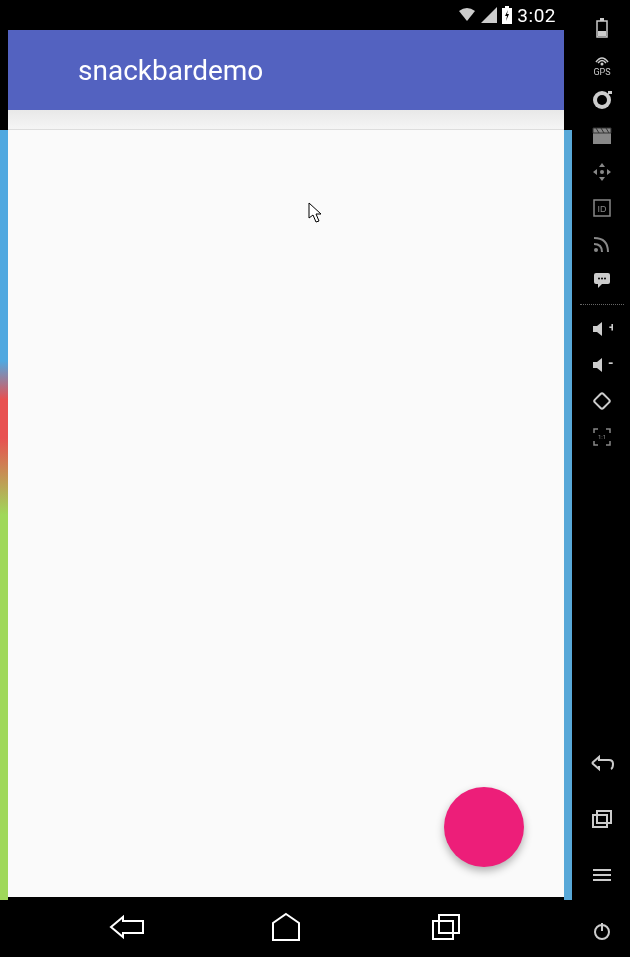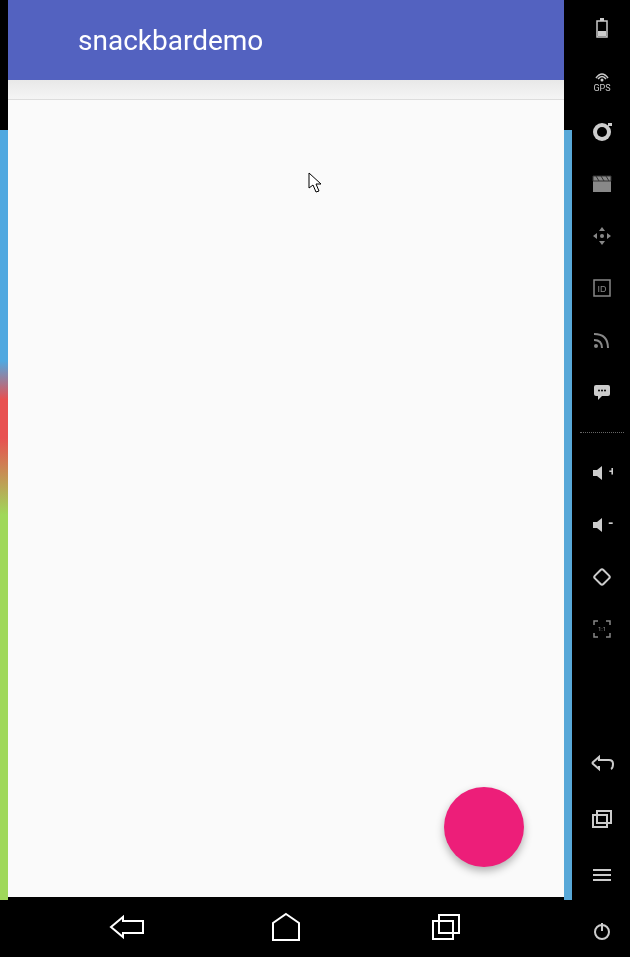--- a/index.html
+++ b/index.html
@@ -137,21 +137,21 @@
       position: absolute;
       right: 0;
       top: 0;
       width: 56px;
       height: 957px;
       background: #000;
       display: flex;
       flex-direction: column;
       align-items: center;
       padding-top: 14px;
-      gap: 24px;
+      gap: 8px;
       color: #ccc;
     }
     .sidebar-btn {
       width: 28px;
       height: 28px;
       display: flex;
       justify-content: center;
       align-items: center;
       cursor: pointer;
     }
@@ -177,20 +177,40 @@
   </style>
 </head>
 <body>
 
 <div class="outer-frame">
   <div class="left-edge"></div>
   <div class="right-edge"></div>
 
   <div class="device-screen">
 
+    <div class="status-bar">
+      <span class="wifi-icon">
+        <svg width="20" height="16" viewBox="0 0 20 16">
+            <path d="M10 14 L2 4 Q10 -2 18 4 Z" fill="#ccc"></path>
+          </svg>
+      </span>
+      <span class="signal-icon">
+        <svg width="16" height="16" viewBox="0 0 16 16">
+            <path d="M0 16 L16 16 L16 0 Z" fill="#ccc"></path>
+          </svg>
+      </span>
+      <span class="battery-charge-icon">
+        <svg width="12" height="18" viewBox="0 0 12 18">
+            <rect x="1" y="2" width="10" height="16" fill="#fff"></rect>
+            <rect x="4" y="0" width="4" height="2" fill="#fff"></rect>
+            <path d="M7 4 L4 10 L6 10 L5 15 L8 8 L6 8 Z" fill="#000"></path>
+          </svg>
+      </span>
+      <span class="status-time">3:02</span>
+    </div>
 
     <div class="app-bar">
       <span class="app-title">snackbardemo</span>
     </div>
 
     <div class="separator-strip"></div>
 
     <div class="content-area">
       <span class="cursor-pointer">
         <svg width="16" height="22" viewBox="0 0 16 22">

